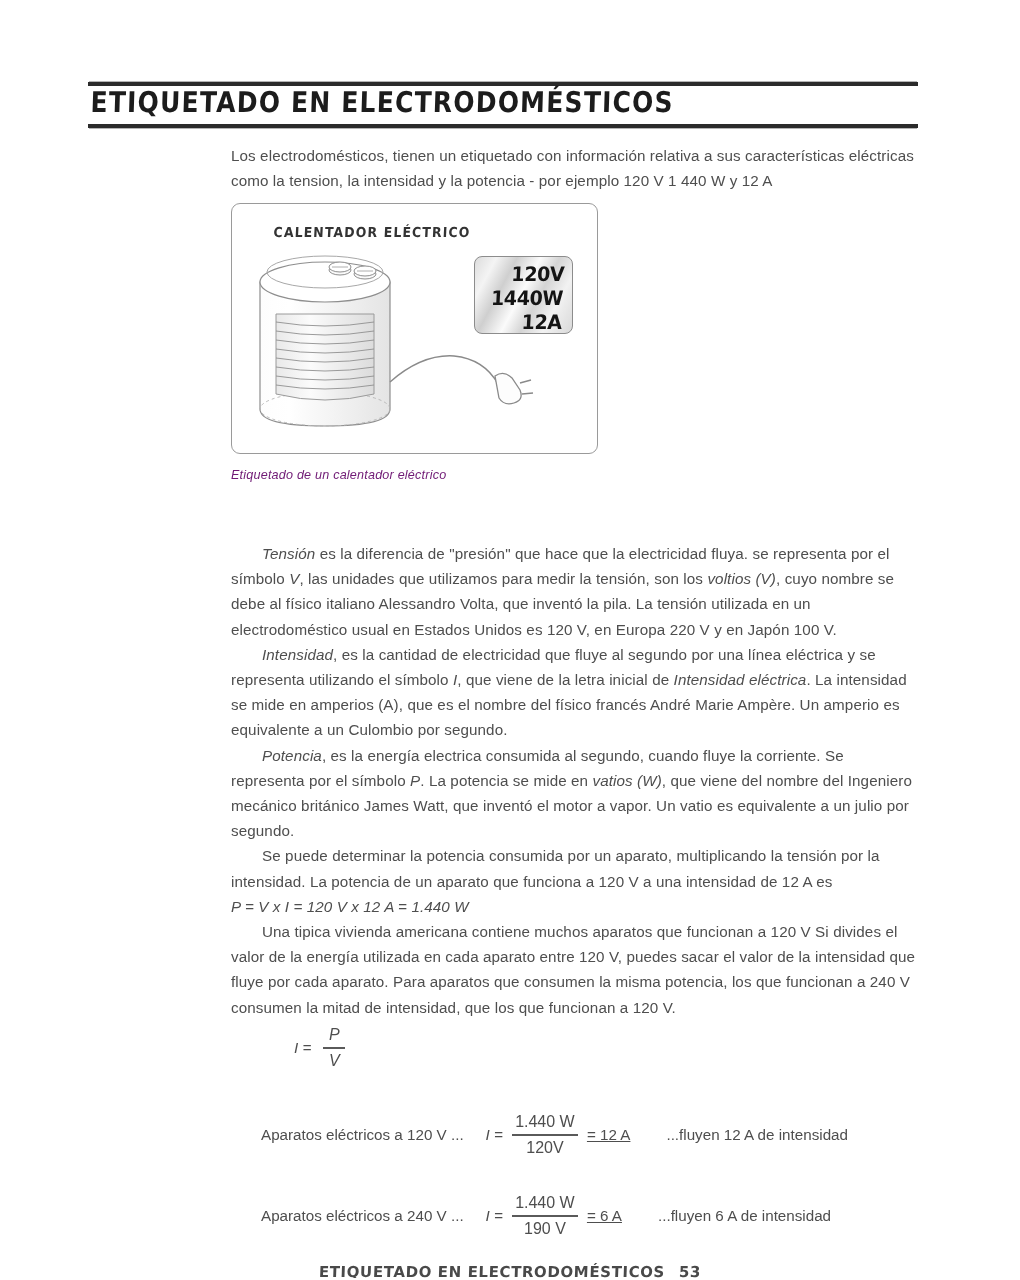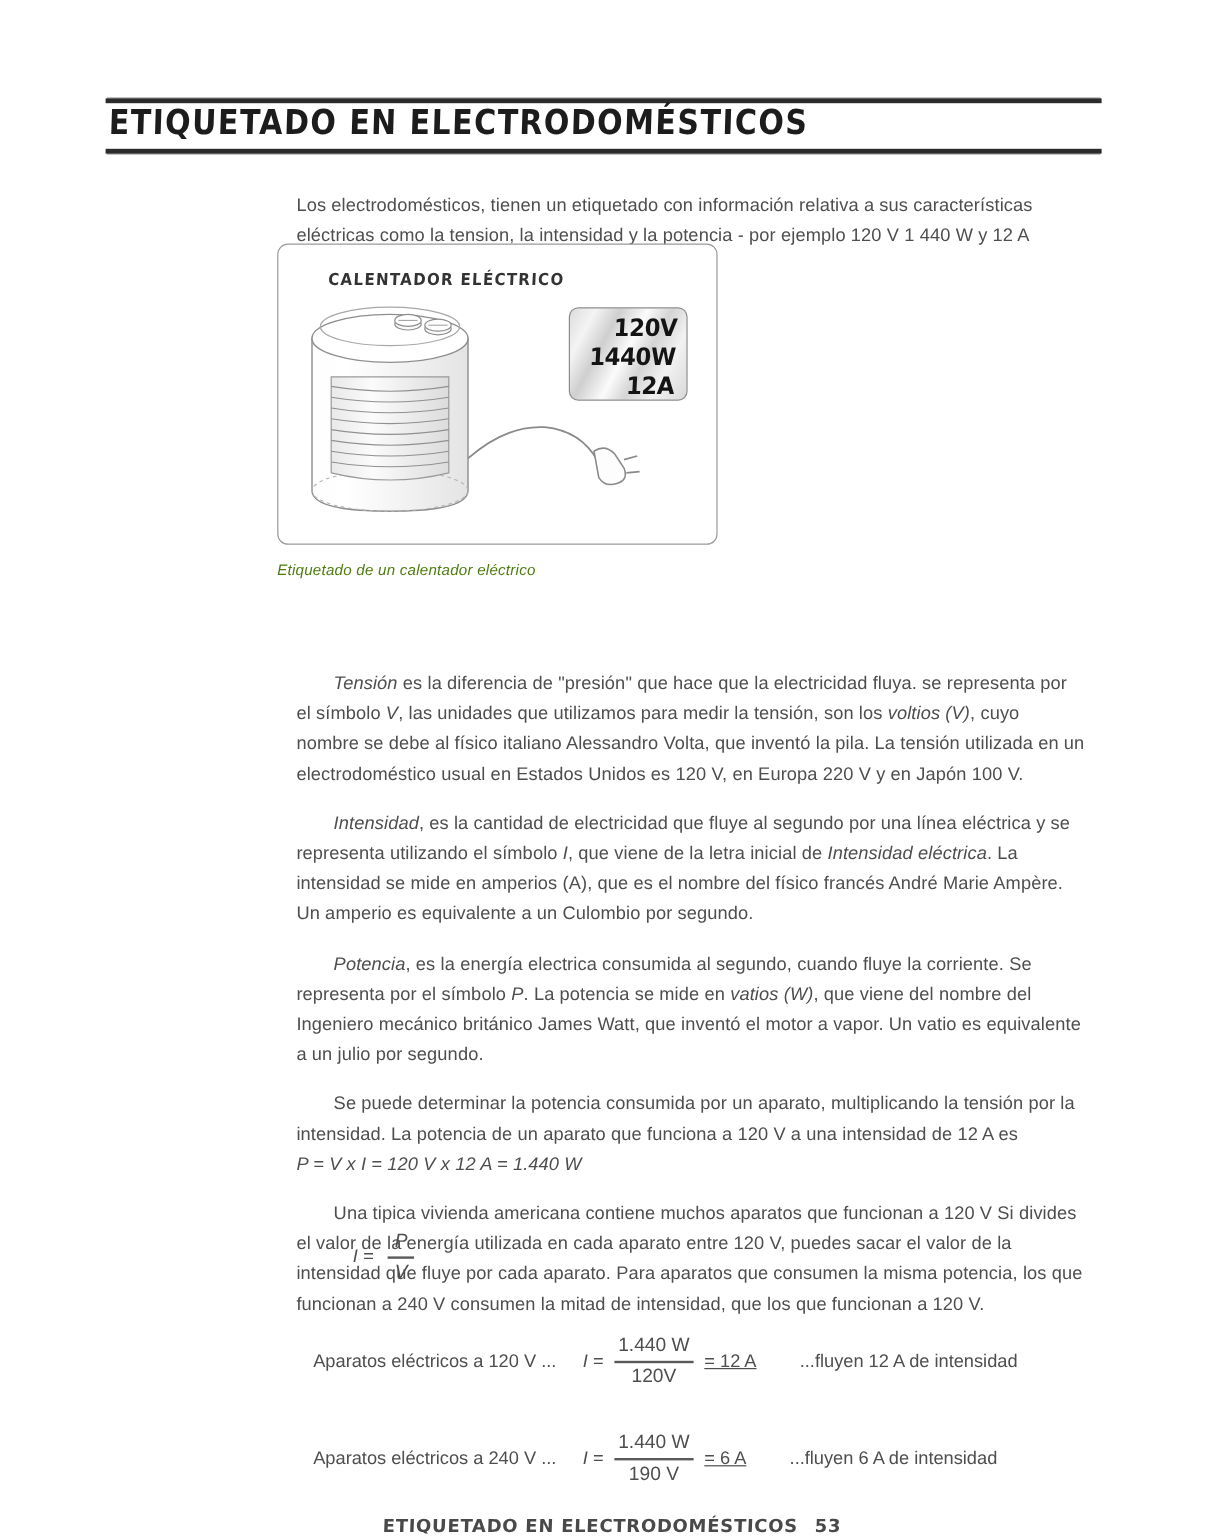--- a/index.html
+++ b/index.html
@@ -60,21 +60,21 @@
   
   .col {
     position: absolute;
     left: 231px;
     width: 689px;
   }
   .intro {
     top: 143px;
   }
   p.body {
-    margin: 16px;
+    margin: 0;
     font-size: 15.2px;
     line-height: 25.2px;
     color: #4e4e4e;
     text-align: left;
     letter-spacing: 0.1px;
   }
   p.body.indent {
     text-indent: 31px;
   }
   .it { font-style: italic; }
@@ -136,21 +136,21 @@
     transform-origin: right top;
   }
   .plate-lines div { font-size: 19px; letter-spacing: -0.4px; white-space: nowrap; }
 
   .caption {
     position: absolute;
     left: 231px;
     top: 468px;
     font-size: 12.6px;
     font-style: italic;
-    color: #4d7c0f;
+    color: #701a75;
     letter-spacing: 0.2px;
   }
 
   
   .formula-area {
     position: absolute;
     left: 231px;
     top: 1024px;
     width: 700px;
   }

